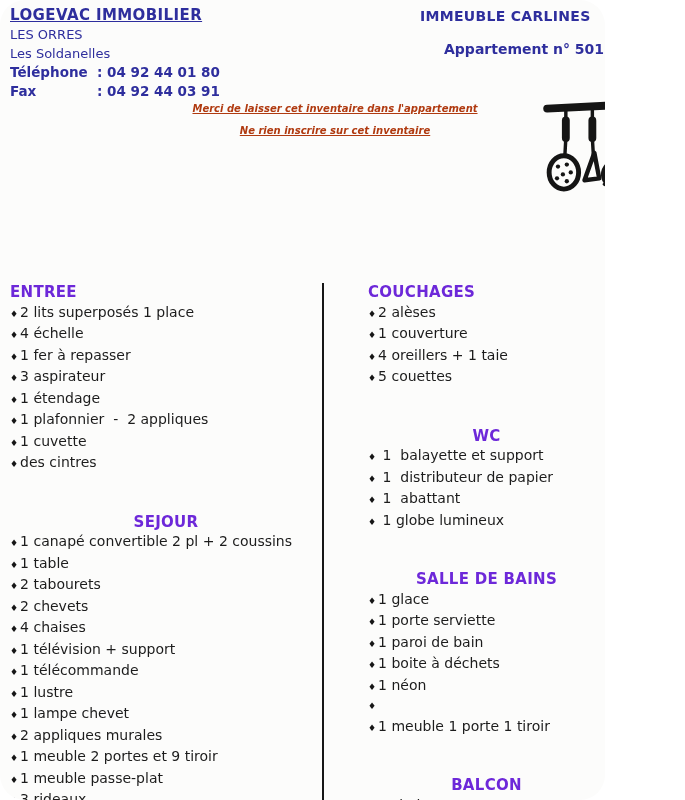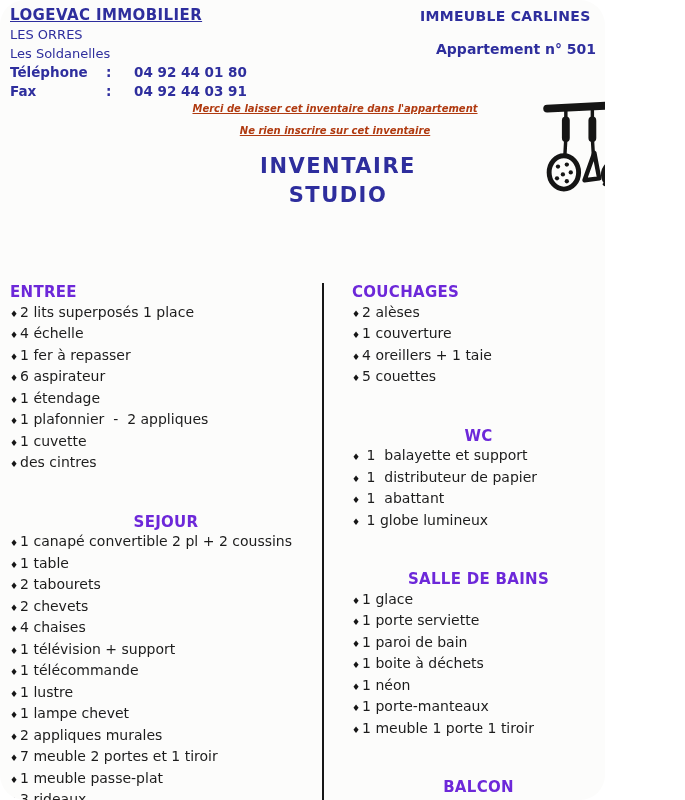--- a/index.html
+++ b/index.html
@@ -10,43 +10,43 @@
     overflow:hidden;
     font-family:"DejaVu Sans", sans-serif;
     color:#1c1c1c;
     border-radius:25px;
     -webkit-font-smoothing:antialiased;
   }
   
   .agency{position:absolute;left:10px;top:6px;line-height:19px;color:#2e2e9d;}
   .agency .name{font-size:15px;font-weight:bold;text-decoration:underline;letter-spacing:.4px;}
   .agency .addr{font-size:13px;}
-  .agency .contact{font-size:13.5px;font-weight:bold;display:flex;gap:9px;}
+  .agency .contact{font-size:13.5px;font-weight:bold;display:flex;}
   .agency .contact .lbl{display:inline-block;width:87px;}
   .building{position:absolute;left:420px;top:8px;color:#2e2e9d;font-weight:bold;}
   .building .bname{font-size:14px;letter-spacing:.3px;}
-  .building .apt{font-size:14px;margin-top:17px;margin-left:16px;}
+  .building .apt{font-size:14px;margin-top:17px;margin-left:24px;}
   
   .notice{
     position:absolute;top:98px;left:0;width:670px;
     text-align:center;color:#b03a10;
     font-size:10px;font-weight:bold;font-style:italic;line-height:22px;
   }
   .notice div{text-decoration:underline;}
   
   .utensils{position:absolute;left:538px;top:86px;width:148px;height:110px;}
   
   .doc-title{
     position:absolute;top:152px;left:0;width:676px;text-align:center;
     color:#2e2e9d;font-weight:bold;font-size:21px;line-height:29px;letter-spacing:1.5px;
   }
   
   .columns{position:absolute;top:283px;left:10px;right:0;bottom:0;display:flex;}
   .col-left{width:312px;border-right:2px solid #161616;}
-  .col-right{flex:1;padding-left:28px;}
+  .col-right{flex:1;padding-left:44px;}
   .section{margin:0;}
   .section + .section{margin-top:38px;text-align:center;}
   .section-title{
     color:#6d28d9;font-weight:bold;font-size:15px;line-height:19.5px;letter-spacing:.3px;
   }
   .item{font-size:14px;line-height:19.5px;display:flex;align-items:baseline;}
   .bullet{font-size:9px;line-height:19.5px;margin-right:2px;color:#161616;flex:0 0 auto;}
   .item-text{white-space:pre-wrap;}
 </style>
 </head>
@@ -113,45 +113,41 @@
         <line x1="104" y1="66" x2="104" y2="89" stroke-width="4"></line>
         <line x1="111" y1="66" x2="112" y2="84" stroke-width="4"></line>
 
         <path d="M118,12 C111,32 108,60 114,83 C116,91 123,93 129,89 C138,83 141,72 139,54 C137,38 136,24 139,12 Z" stroke-width="4.5" fill="#fcfcfb"></path>
         <path d="M117,64 L135,57" stroke-width="2.5"></path>
         <path d="M116,72 L134,65" stroke-width="2.5"></path>
       </g>
     </svg>
   </div>
 
-  <div class="doc-title">
-    <div>INVENTAIRE</div>
-    <div>STUDIO</div>
-  </div>
 
   <div class="columns">
     <div class="col-left" id="col-left">
     <div class="section">
       <div class="section-title">ENTREE</div>
       <div>
             <div class="item">
               <span class="bullet">♦</span>
               <span class="item-text">2 lits superposés 1 place</span>
             </div>
             <div class="item">
               <span class="bullet">♦</span>
               <span class="item-text">4 échelle</span>
             </div>
             <div class="item">
               <span class="bullet">♦</span>
               <span class="item-text">1 fer à repasser</span>
             </div>
             <div class="item">
               <span class="bullet">♦</span>
-              <span class="item-text">6 aspirateur</span>
+              <span class="item-text">3 aspirateur</span>
             </div>
             <div class="item">
               <span class="bullet">♦</span>
               <span class="item-text">1 étendage</span>
             </div>
             <div class="item">
               <span class="bullet">♦</span>
               <span class="item-text">1 plafonnier  -  2 appliques</span>
             </div>
             <div class="item">
@@ -203,21 +199,21 @@
             <div class="item">
               <span class="bullet">♦</span>
               <span class="item-text">1 lampe chevet</span>
             </div>
             <div class="item">
               <span class="bullet">♦</span>
               <span class="item-text">2 appliques murales</span>
             </div>
             <div class="item">
               <span class="bullet">♦</span>
-              <span class="item-text">7 meuble 2 portes et 1 tiroir</span>
+              <span class="item-text">1 meuble 2 portes et 9 tiroir</span>
             </div>
             <div class="item">
               <span class="bullet">♦</span>
               <span class="item-text">1 meuble passe-plat</span>
             </div>
             <div class="item">
               <span class="bullet">♦</span>
               <span class="item-text">3 rideaux</span>
             </div>
           </div>
@@ -286,21 +282,20 @@
             <div class="item">
               <span class="bullet">♦</span>
               <span class="item-text">1 boite à déchets</span>
             </div>
             <div class="item">
               <span class="bullet">♦</span>
               <span class="item-text">1 néon</span>
             </div>
             <div class="item">
               <span class="bullet">♦</span>
-              <span class="item-text">1 porte-manteaux</span>
             </div>
             <div class="item">
               <span class="bullet">♦</span>
               <span class="item-text">1 meuble 1 porte 1 tiroir</span>
             </div>
           </div>
     </div>
 
     <div class="section">
       <div class="section-title">BALCON</div>

